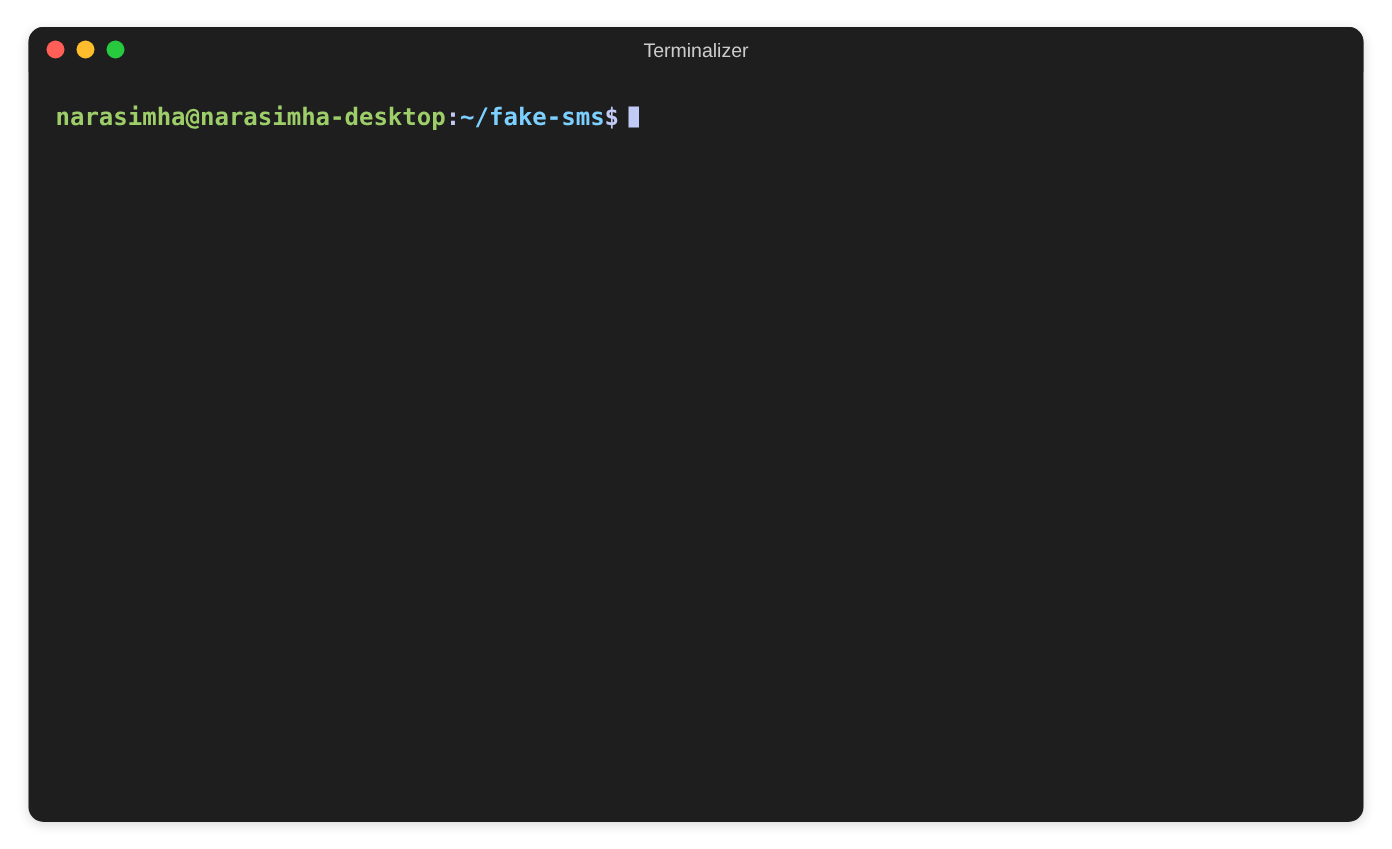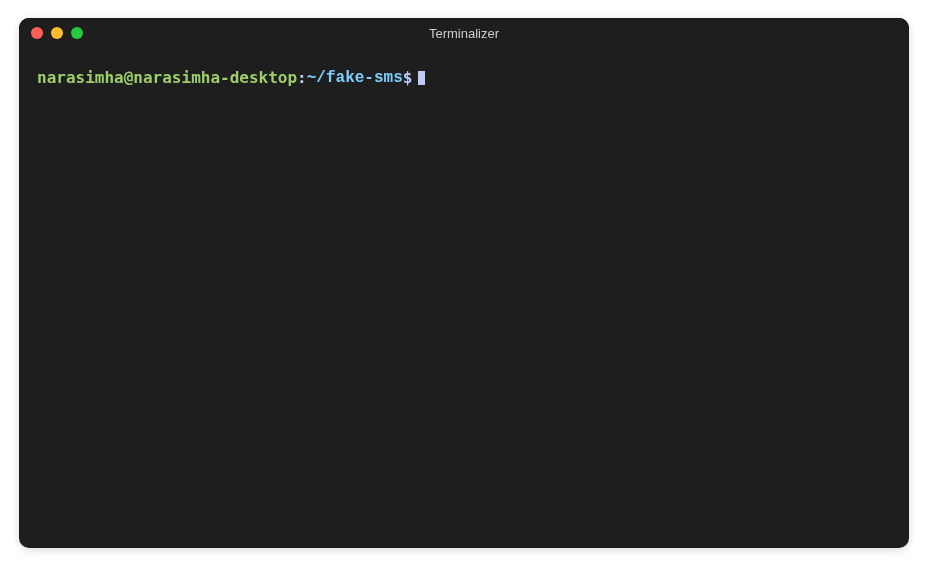--- a/index.html
+++ b/index.html
@@ -66,21 +66,21 @@
       line-height: 1.5;
     }
     .prompt-line {
       display: flex;
       align-items: center;
       white-space: pre;
       font-weight: bold;
     }
     .user-host { color: #9ece6a; }
     .colon { color: #c0caf5; }
-    .path { color: #7dcfff; font-family: Liberation Mono, monospace; }
+    .path { color: #7dcfff; }
     .dollar { color: #c0caf5; }
     .cursor {
       display: inline-block;
       width: 7px;
       height: 14px;
       background: #c0caf5;
       margin-left: 6px;
       vertical-align: middle;
     }
     .cmd-input {

